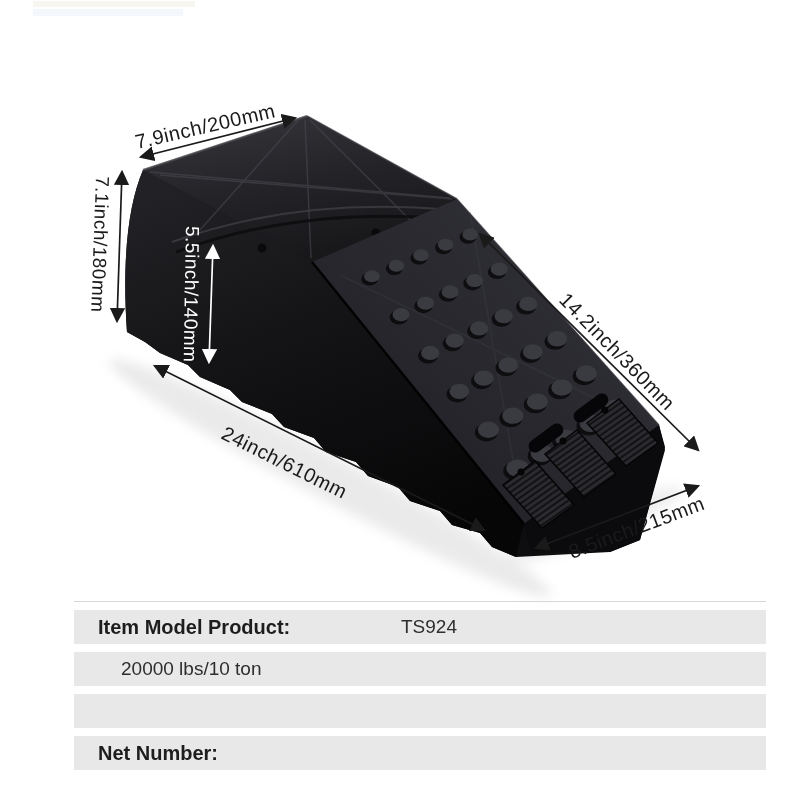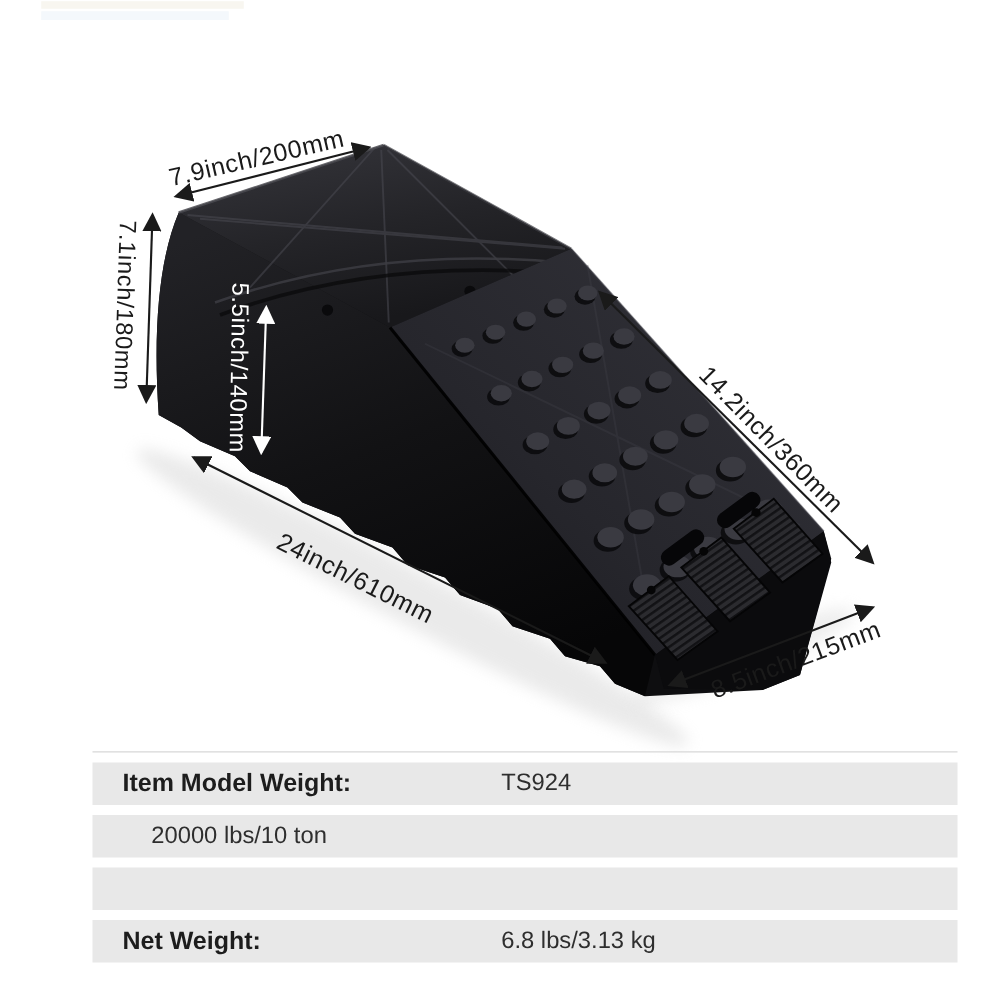--- a/index.html
+++ b/index.html
@@ -207,26 +207,25 @@
     <text class="dim-text small white" transform="translate(186,226) rotate(91)">5.5inch/140mm</text>
     <text class="dim-text" transform="translate(558,301) rotate(45.5)">14.2inch/360mm</text>
     <text class="dim-text" transform="translate(220,438) rotate(26.5)">24inch/610mm</text>
     <text class="dim-text" transform="translate(572,559) rotate(-20.5)">8.5inch/215mm</text>
   </svg>
 
   <div class="spec-table">
     <div class="spec-topline"></div>
 
     <div class="spec-row">
-      <span class="spec-label">Item Model Weight:</span>
+      <span class="spec-label">Item Model Product:</span>
       <span class="spec-value">TS924</span>
     </div>
     <div class="spec-row">
       <span class="spec-value">20000 lbs/10 ton</span>
     </div>
     <div class="spec-row">
     </div>
     <div class="spec-row">
-      <span class="spec-label">Net Weight:</span>
-      <span class="spec-value">6.8 lbs/3.13 kg</span>
+      <span class="spec-label">Net Number:</span>
     </div>
   </div>
 </div>
 
 </body></html>

